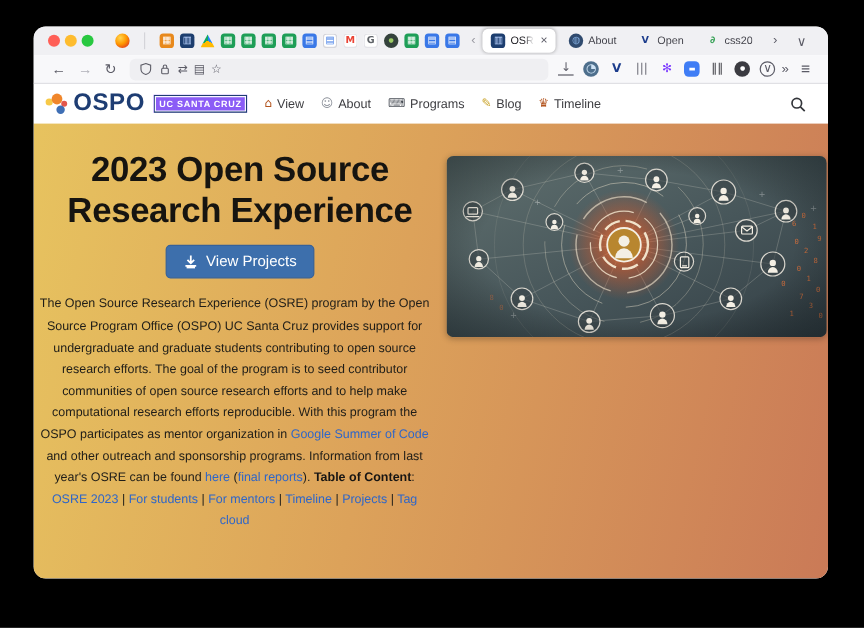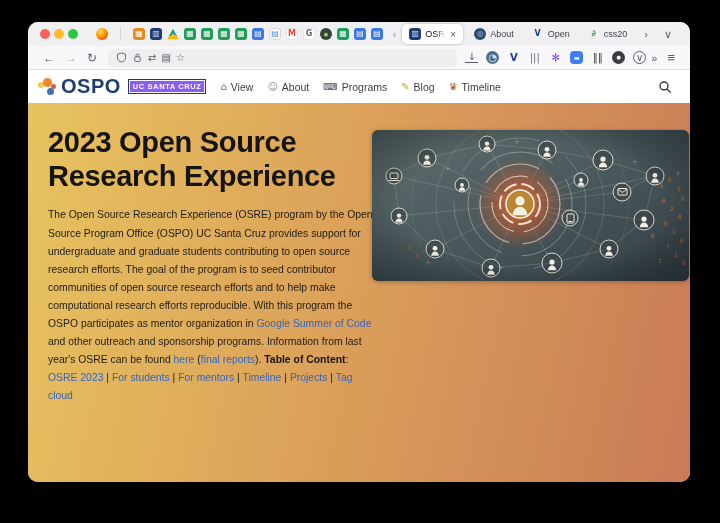--- a/index.html
+++ b/index.html
@@ -72,21 +72,21 @@
            letter-spacing:.6px; padding:3px 5px; margin-left:4px;
            box-shadow:inset 0 0 0 1px #1e3d73, inset 0 0 0 2px rgba(255,255,255,.95); }
   .site-nav { display:flex; align-items:center; gap:14px; }
   .nav-item { display:flex; align-items:center; gap:4px; font-size:10.5px; color:#3e3e42; }
   .nav-icon { font-size:10px; font-family:"DejaVu Sans", sans-serif; }
   .header-search { margin-left:auto; margin-right:8px; }
 
   
   .content { flex:1; position:relative;
              background:linear-gradient(102deg, #e7c35f 0%, #dca25a 45%, #ca7a57 100%); }
-  .hero-text { position:absolute; left:20px; top:22px; width:340px; }
+  .hero-text { position:absolute; left:2px; top:22px; width:340px;text-align:center; }
   .hero-text h1 { font-size:29px; line-height:1.18; font-weight:700; color:#161410;
                   letter-spacing:-.3px; }
   .hero-sub { margin-top:7px; font-size:15.5px; line-height:1.68; color:#1c1a16; width:306px; }
   .cta { margin-top:11px; display:inline-flex; align-items:center; gap:7px;
          background:#3d6fac; border:1px solid #35619a; color:#fff; font-size:12.5px;
          padding:6px 14px; border-radius:4px; }
   .article { margin-top:13px; width:331px; font-size:10.4px; line-height:1.74; color:#1f1d18; }
   .article a { color:#2f66c8; text-decoration:none; }
   .article strong { color:#171513; }
   .hero-img { position:absolute; left:344px; top:27px; width:317px; height:151px;
@@ -215,20 +215,27 @@
       </div>
     <svg class="header-search" width="14" height="14" viewBox="0 0 14 14">
       <circle cx="6" cy="6" r="4" fill="none" stroke="#33353a" stroke-width="1.4"></circle>
       <line x1="9" y1="9" x2="12.6" y2="12.6" stroke="#33353a" stroke-width="1.4"></line>
     </svg>
   </div>
 
   <div class="content">
     <div class="hero-text">
       <h1>2023 Open Source Research Experience</h1>
+      <div class="cta">
+        <svg width="12" height="12" viewBox="0 0 12 12">
+          <path d="M6 1 V7 M3.2 4.6 L6 7.4 L8.8 4.6" fill="none" stroke="#fff" stroke-width="1.5"></path>
+          <path d="M1.5 9.5 H10.5 M2.5 11 H9.5" stroke="#fff" stroke-width="1.4"></path>
+        </svg>
+        <span>View Projects</span>
+      </div>
       <div class="article" id="article-text"><span>The Open Source Research Experience (OSRE) program by the Open Source Program Office (OSPO) UC Santa Cruz provides support for undergraduate and graduate students contributing to open source research efforts. The goal of the program is to seed contributor communities of open source research efforts and to help make computational research efforts reproducible. With this program the OSPO participates as mentor organization in </span><a href="#">Google Summer of Code</a><span> and other outreach and sponsorship programs. Information from last year's OSRE can be found </span><a href="#">here</a><span> (</span><a href="#">final reports</a><span>). </span><strong>Table of Content</strong><span>: </span><a href="#">OSRE 2023</a><span> | </span><a href="#">For students</a><span> | </span><a href="#">For mentors</a><span> | </span><a href="#">Timeline</a><span> | </span><a href="#">Projects</a><span> | </span><a href="#">Tag cloud</a></div>
     </div>
 
     <div class="hero-img">
       <svg width="317" height="151" viewBox="0 0 317 151">
         <defs>
           <linearGradient id="bgG" x1="0" y1="0" x2="1" y2="1">
             <stop offset="0" stop-color="#60706f"></stop>
             <stop offset="0.55" stop-color="#47565a"></stop>
             <stop offset="1" stop-color="#333f45"></stop>

